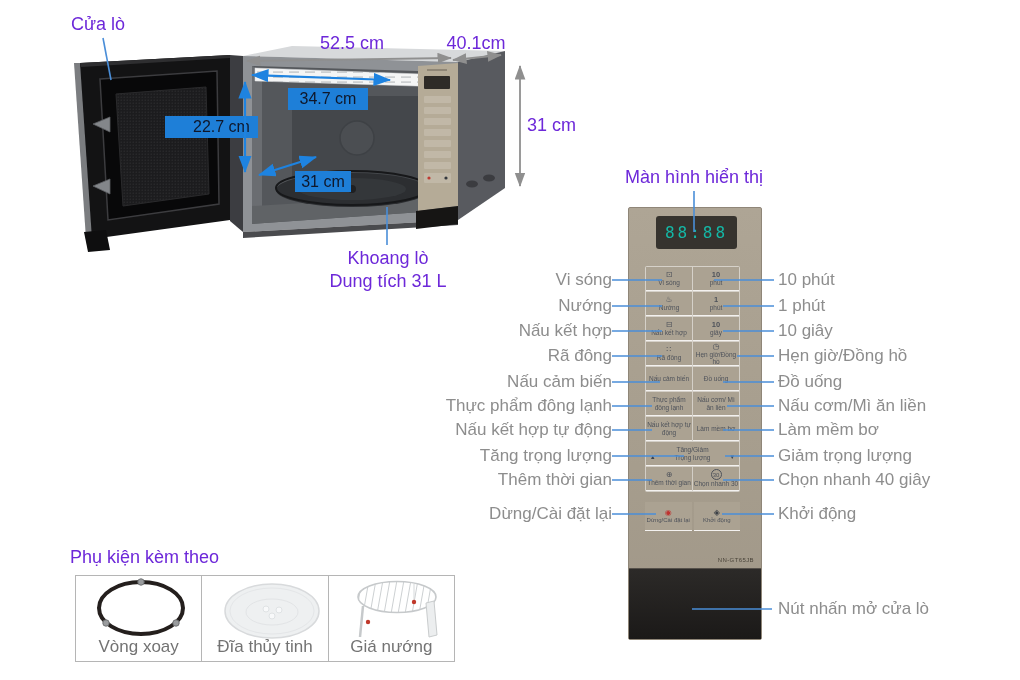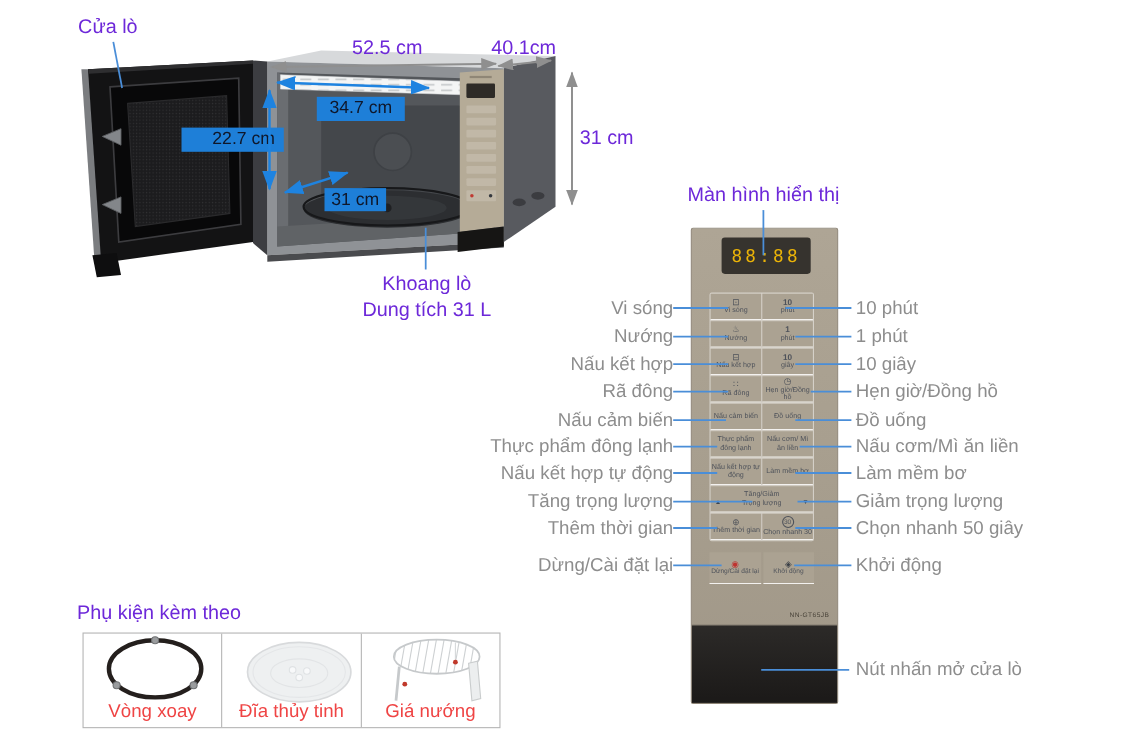--- a/index.html
+++ b/index.html
@@ -16,21 +16,21 @@
   .co-right{left:778px;text-align:left;}
   
   .dim-box{position:absolute;background:#1e7fd8;color:#0f172a;font-size:16px;z-index:3;
            display:flex;align-items:center;justify-content:center;white-space:nowrap;}
   
   #panel{position:absolute;left:628px;top:207px;width:134px;height:433px;z-index:1;
          background:linear-gradient(180deg,#aea595 0%,#a69d8d 60%,#a09788 100%);
          border:1px solid #8f8678;box-sizing:border-box;border-radius:2px;}
   #panel-display{position:absolute;left:27px;top:8px;width:81px;height:33px;background:#36332e;
          border-radius:3px;display:flex;align-items:center;justify-content:center;
-         font-family:"DejaVu Sans Mono",monospace;font-size:16px;letter-spacing:3px;color:#eab308;}
+         font-family:"DejaVu Sans Mono",monospace;font-size:16px;letter-spacing:3px;color:#14b8a6;}
   .pgrid{position:absolute;left:16px;top:58px;width:95px;display:grid;
          grid-template-columns:1fr 1fr;grid-auto-rows:24px;gap:1px;padding:1px;
          background:rgba(255,255,255,.5);border-radius:2px;box-sizing:border-box;}
   .pbtn{background:#aba292;border-bottom:1px solid rgba(255,255,255,.85);
         display:flex;flex-direction:column;align-items:center;justify-content:center;
         color:#4e525a;font-size:6.5px;line-height:7.5px;text-align:center;overflow:hidden;box-sizing:border-box;}
   .pbtn-wide{grid-column:1 / -1;}
   .pico{font-size:8px;line-height:9px;}
   .pval{font-size:7.5px;line-height:8px;font-weight:bold;}
   .plbl{display:block;}
@@ -45,21 +45,21 @@
              width:9px;height:9px;display:flex;align-items:center;justify-content:center;}
   #panel-model{position:absolute;right:7px;top:349px;font-size:6px;color:#4a443a;letter-spacing:.4px;}
   #panel-doorbtn{position:absolute;left:0;bottom:0;width:100%;height:71px;
                  background:linear-gradient(180deg,#39,#1c1a19);background:linear-gradient(180deg,#2c2a28,#1b1918);
                  border-top:1px solid #55504a;box-sizing:border-box;}
   
   #acc-box{position:absolute;left:75px;top:575px;width:380px;height:87px;z-index:1;
            border:1px solid #b5b5b5;box-sizing:border-box;display:flex;}
   .acc-cell{flex:1;position:relative;}
   .acc-cell + .acc-cell{border-left:1px solid #b5b5b5;}
-  .acc-label{position:absolute;bottom:4px;width:100%;text-align:center;color:#ef4444;font-size:17px;}
+  .acc-label{position:absolute;bottom:4px;width:100%;text-align:center;color:#737373;font-size:17px;}
 </style>
 </head>
 <body>
 
 <div id="page">
 
   <svg class="layer" width="1020" height="680" viewBox="0 0 1020 680">
     <defs>
       <pattern id="mesh" width="3" height="3" patternUnits="userSpaceOnUse">
         <rect width="3" height="3" fill="#1c1c1e"></rect>
@@ -240,21 +240,21 @@
   <div class="callout-label co-left" style="top:514px;">Dừng/Cài đặt lại</div>
 
   <div class="callout-label co-right" style="top:280px;">10 phút</div>
   <div class="callout-label co-right" style="top:306px;">1 phút</div>
   <div class="callout-label co-right" style="top:331px;">10 giây</div>
   <div class="callout-label co-right" style="top:356px;">Hẹn giờ/Đồng hồ</div>
   <div class="callout-label co-right" style="top:382px;">Đồ uống</div>
   <div class="callout-label co-right" style="top:406px;">Nấu cơm/Mì ăn liền</div>
   <div class="callout-label co-right" style="top:430px;">Làm mềm bơ</div>
   <div class="callout-label co-right" style="top:456px;">Giảm trọng lượng</div>
-  <div class="callout-label co-right" style="top:480px;">Chọn nhanh 50 giây</div>
+  <div class="callout-label co-right" style="top:480px;">Chọn nhanh 40 giây</div>
   <div class="callout-label co-right" style="top:514px;">Khởi động</div>
   <div class="callout-label co-right" style="top:609px;">Nút nhấn mở cửa lò</div>
 
   <div id="panel">
     <div id="panel-display">
       <span>88:88</span>
     </div>
 
     <div class="pgrid">
 

